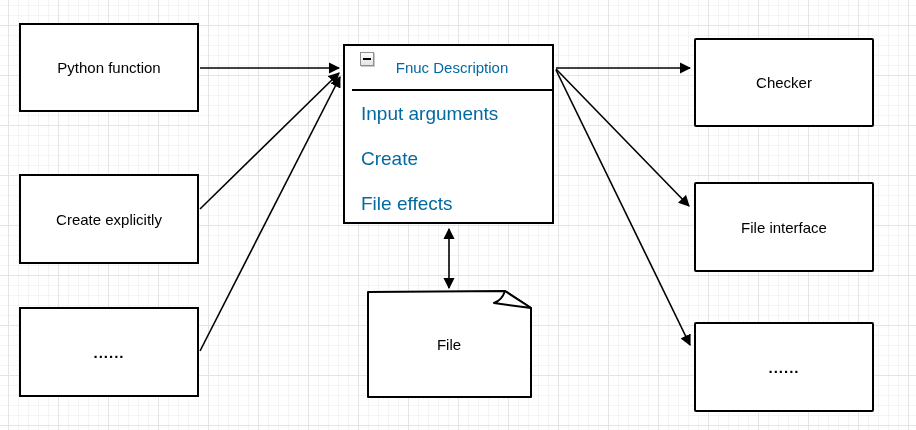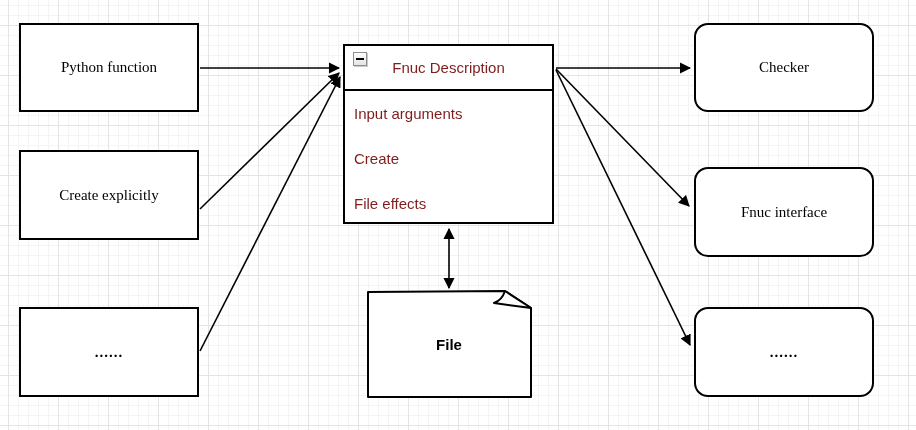--- a/index.html
+++ b/index.html
@@ -33,31 +33,31 @@
     box-sizing: border-box;
     background: #ffffff;
     border: 2px solid #000000;
     display: flex;
     align-items: center;
     justify-content: center;
     z-index: 2;
     font-size: 15px;
     color: #000000;
     text-align: center;
-    font-family: Liberation Serif, serif;
   }
-  .node.rounded { border-radius: 14px; }
+  .node.rounded { border-radius: 2px; margin-top: 15px; }
   .bold-label { font-weight: 700; letter-spacing: 1px; }
   .table-node {
     position: absolute;
     box-sizing: border-box;
     background: #ffffff;
     border: 2px solid #000000;
     z-index: 2;
-    color: #7f1d1d;
+    color: #0369a1;
+    padding-left: 7px;
   }
   .table-header {
     position: relative;
     box-sizing: border-box;
     height: 45px;
     border-bottom: 2px solid #000000;
     display: flex;
     align-items: center;
     justify-content: center;
     font-size: 15px;
@@ -78,38 +78,37 @@
   .minus-glyph {
     width: 8px; height: 2px;
     background: #000000;
   }
   .table-row {
     box-sizing: border-box;
     height: 45px;
     display: flex;
     align-items: center;
     padding-left: 9px;
-    font-size: 15px;
+    font-size: 19px;
     text-align: center;
   }
   .note-label {
     position: absolute;
     left: 368px; top: 292px;
     width: 162px; height: 105px;
     display: flex;
     flex-direction: row;
     align-items: center;
     justify-content: center;
     z-index: 3;
     font-size: 15px;
     line-height: 22px;
     color: #000000;
     text-align: center;
     pointer-events: none;
-    font-weight: bold;
   }
 </style>
 </head>
 <body>
 
 <div class="canvas">
 
   <svg class="edges-layer" viewBox="0 0 916 430" xmlns="http://www.w3.org/2000/svg">
     <defs>
       <marker id="arrowhead" viewBox="0 0 10 10" refX="9" refY="5" markerWidth="7" markerHeight="7" orient="auto-start-reverse">
@@ -128,21 +127,21 @@
     <line x1="449" y1="229" x2="449" y2="288" stroke="#000000" stroke-width="1.6" marker-start="url(#arrowhead)" marker-end="url(#arrowhead)"></line>
 
     <path d="M368,292 L505,291 L531,308 L531,397 L368,397 Z" fill="#ffffff" stroke="#000000" stroke-width="2" stroke-linejoin="round"></path>
     <path d="M505,291 C503,297 500,301 494,303 L531,308 Z" fill="#ffffff" stroke="#000000" stroke-width="2" stroke-linejoin="round"></path>
   </svg>
 
   <div class="node" style="left:19px; top:23px; width:180px; height:89px;">
     <span>Python function</span>
   </div>
 
-  <div class="node" style="left:19px; top:150px; width:180px; height:90px;">
+  <div class="node" style="left:19px; top:174px; width:180px; height:90px;">
     <span>Create explicitly</span>
   </div>
 
   <div class="node" style="left:19px; top:307px; width:180px; height:90px;">
     <span class="bold-label">......</span>
   </div>
 
   <div class="table-node" style="left:343px; top:44px; width:211px; height:180px;">
     <div class="table-header">
       <div class="collapse-btn">
@@ -163,20 +162,20 @@
 
   <div class="note-label">
     <span>File</span>
   </div>
 
   <div class="node rounded" style="left:694px; top:23px; width:180px; height:89px;">
     <span>Checker</span>
   </div>
 
   <div class="node rounded" style="left:694px; top:167px; width:180px; height:90px;">
-    <span>Fnuc interface</span>
+    <span>File interface</span>
   </div>
 
   <div class="node rounded" style="left:694px; top:307px; width:180px; height:90px;">
     <span class="bold-label">......</span>
   </div>
 
 </div>
 
 </body></html>

